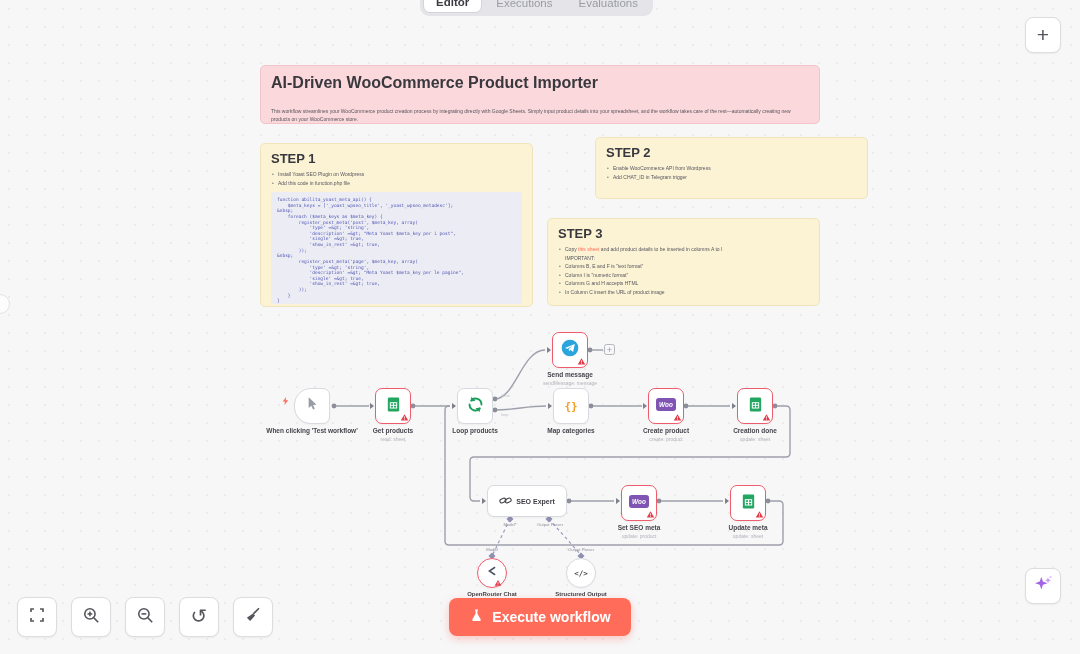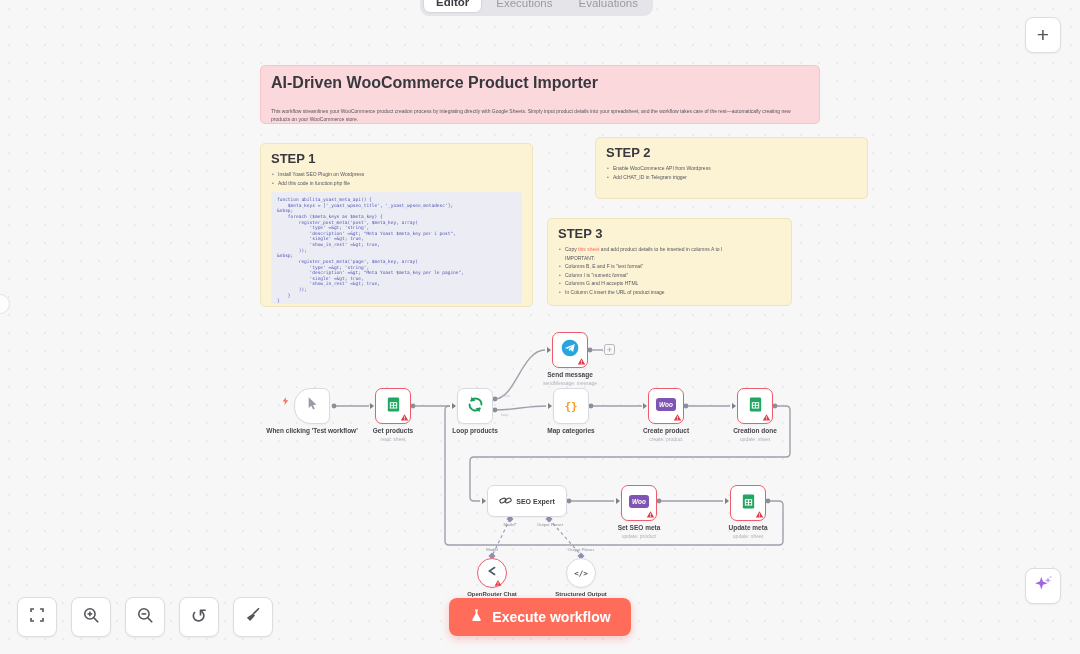--- a/index.html
+++ b/index.html
@@ -146,21 +146,21 @@
 }
 add_action('init', 'abilita_yoast_meta_api');</div>
   </div>
 
   <div class="note note-yellow" style="left:547px;top:137px;width:273px;height:62px;margin-left:48px;">
     <div class="step-title">STEP 2</div>
     <div class="bullet">Enable WooCommerce API from Wordpress</div>
     <div class="bullet">Add CHAT_ID in Telegram trigger</div>
   </div>
 
-  <div class="note note-yellow" style="left:547px;top:218px;width:245px;height:88px;">
+  <div class="note note-yellow" style="left:547px;top:218px;width:273px;height:88px;">
     <div class="step-title">STEP 3</div>
     <div class="bullet">
       <span>Copy </span><span class="note-link">this sheet</span><span> and add product details to be inserted in columns A to I</span>
     </div>
     <div class="indent-line">IMPORTANT:</div>
     <div class="bullet">Columns B, E and F is "text format"</div>
     <div class="bullet">Column I is "numeric format"</div>
     <div class="bullet">Columns G and H accepts HTML</div>
     <div class="bullet">In Column C insert the URL of product image</div>
   </div>

